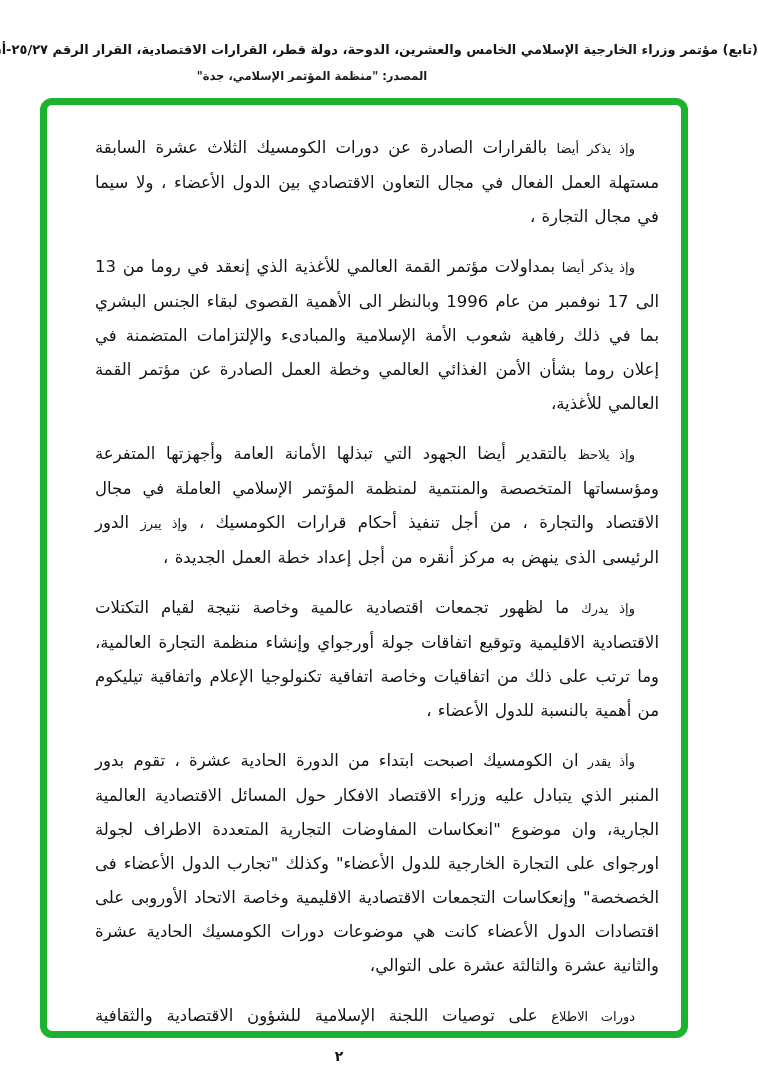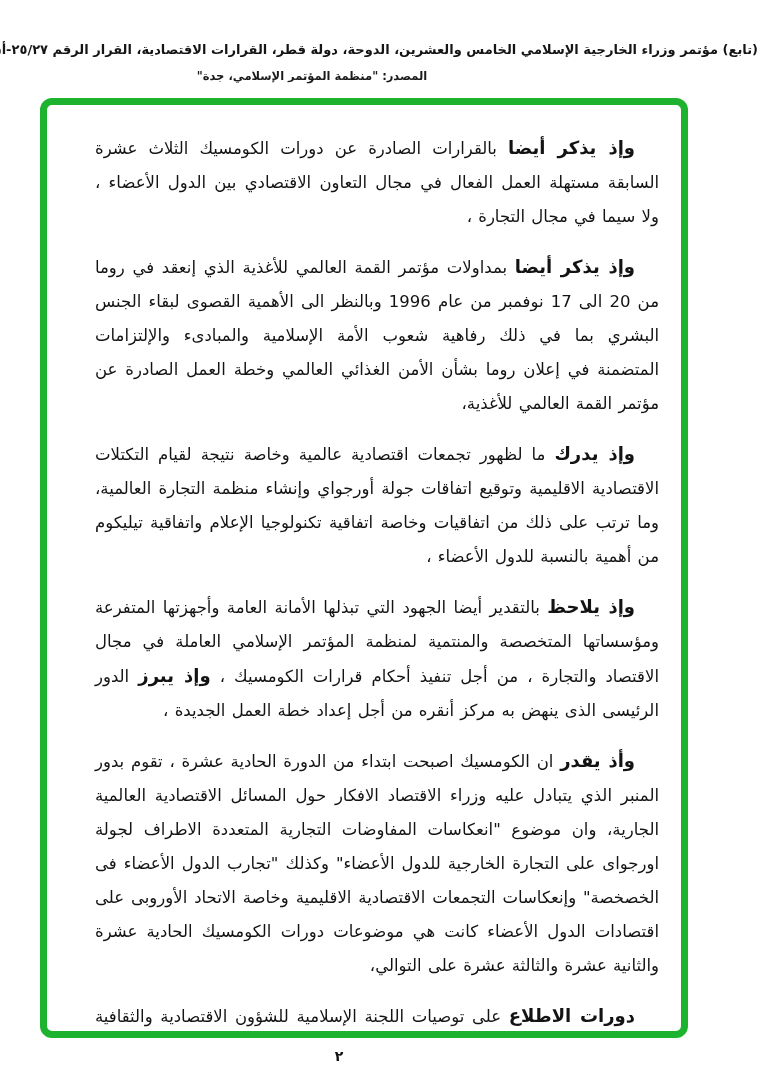--- a/index.html
+++ b/index.html
@@ -53,22 +53,22 @@
   .para {
     font-size: 16.5px;
     line-height: 34px;
     text-align: justify;
     text-indent: 24px;
     margin-bottom: 16px;
     color: #131313;
     word-spacing: 1px;
   }
   .para .lead {
-    font-weight: bold;
-    font-size: 18px;
+    font-weight: normal;
+    font-size: 13px;
     letter-spacing: 0.5px;
   }
   .page-number {
     position: absolute;
     bottom: 14px;
     left: -40px;
     width: 100%;
     text-align: center;
     font-size: 14px;
     font-weight: bold;
@@ -82,23 +82,23 @@
 
   <div class="header">
     <div class="header-title">(تابع) مؤتمر وزراء الخارجية الإسلامي الخامس والعشرين، الدوحة، دولة قطر، القرارات الاقتصادية، القرار الرقم ٢٥/٢٧-أق</div>
     <div class="header-source">المصدر:  "منظمة المؤتمر الإسلامي، جدة"</div>
   </div>
 
   <div class="doc-frame">
     <div class="doc-body">
 
     <p class="para"><span class="lead">وإذ يذكر أيضا</span><span> بالقرارات الصادرة عن دورات الكومسيك الثلاث عشرة السابقة مستهلة العمل الفعال في مجال التعاون الاقتصادي بين الدول الأعضاء ، ولا سيما في مجال التجارة ،</span></p>
-        <p class="para"><span class="lead">وإذ يذكر أيضا</span><span> بمداولات مؤتمر القمة العالمي للأغذية الذي إنعقد في روما من 20 الى 17 نوفمبر من عام 1996 وبالنظر الى الأهمية القصوى لبقاء الجنس البشري بما في ذلك رفاهية شعوب الأمة الإسلامية والمبادىء والإلتزامات المتضمنة في إعلان روما بشأن الأمن الغذائي العالمي وخطة العمل الصادرة عن مؤتمر القمة العالمي للأغذية،</span></p>
+        <p class="para"><span class="lead">وإذ يذكر أيضا</span><span> بمداولات مؤتمر القمة العالمي للأغذية الذي إنعقد في روما من 13 الى 17 نوفمبر من عام 1996 وبالنظر الى الأهمية القصوى لبقاء الجنس البشري بما في ذلك رفاهية شعوب الأمة الإسلامية والمبادىء والإلتزامات المتضمنة في إعلان روما بشأن الأمن الغذائي العالمي وخطة العمل الصادرة عن مؤتمر القمة العالمي للأغذية،</span></p>
+        <p class="para"><span class="lead">وإذ يلاحظ</span><span> بالتقدير أيضا الجهود التي تبذلها الأمانة العامة وأجهزتها المتفرعة ومؤسساتها المتخصصة والمنتمية لمنظمة المؤتمر الإسلامي العاملة في مجال الاقتصاد والتجارة ، من أجل تنفيذ أحكام قرارات الكومسيك ، </span><span class="lead">وإذ يبرز</span><span> الدور الرئيسى الذى ينهض به مركز أنقره من أجل إعداد خطة العمل الجديدة ،</span></p>
         <p class="para"><span class="lead">وإذ يدرك</span><span> ما لظهور تجمعات اقتصادية عالمية وخاصة نتيجة لقيام التكتلات الاقتصادية الاقليمية وتوقيع اتفاقات جولة أورجواي وإنشاء منظمة التجارة العالمية، وما ترتب على ذلك من اتفاقيات وخاصة اتفاقية تكنولوجيا الإعلام واتفاقية تيليكوم من أهمية بالنسبة للدول الأعضاء ،</span></p>
-        <p class="para"><span class="lead">وإذ يلاحظ</span><span> بالتقدير أيضا الجهود التي تبذلها الأمانة العامة وأجهزتها المتفرعة ومؤسساتها المتخصصة والمنتمية لمنظمة المؤتمر الإسلامي العاملة في مجال الاقتصاد والتجارة ، من أجل تنفيذ أحكام قرارات الكومسيك ، </span><span class="lead">وإذ يبرز</span><span> الدور الرئيسى الذى ينهض به مركز أنقره من أجل إعداد خطة العمل الجديدة ،</span></p>
         <p class="para"><span class="lead">وأذ يقدر</span><span> ان الكومسيك اصبحت ابتداء من الدورة الحادية عشرة ، تقوم بدور المنبر الذي يتبادل عليه وزراء الاقتصاد الافكار حول المسائل الاقتصادية العالمية الجارية، وان موضوع "انعكاسات المفاوضات التجارية المتعددة الاطراف لجولة اورجواى على التجارة الخارجية للدول الأعضاء" وكذلك "تجارب الدول الأعضاء فى الخصخصة" وإنعكاسات التجمعات الاقتصادية الاقليمية وخاصة الاتحاد الأوروبى على اقتصادات الدول الأعضاء كانت هي موضوعات دورات الكومسيك الحادية عشرة والثانية عشرة والثالثة عشرة على التوالي،</span></p>
         <p class="para"><span class="lead">دورات الاطلاع</span><span> على توصيات اللجنة الإسلامية للشؤون الاقتصادية والثقافية والاجتماعية في دورتها الحادية والعشرين ،</span></p>
       </div>
   </div>
 
   <div class="page-number">٢</div>
 
 </div>
 
 </body></html>

